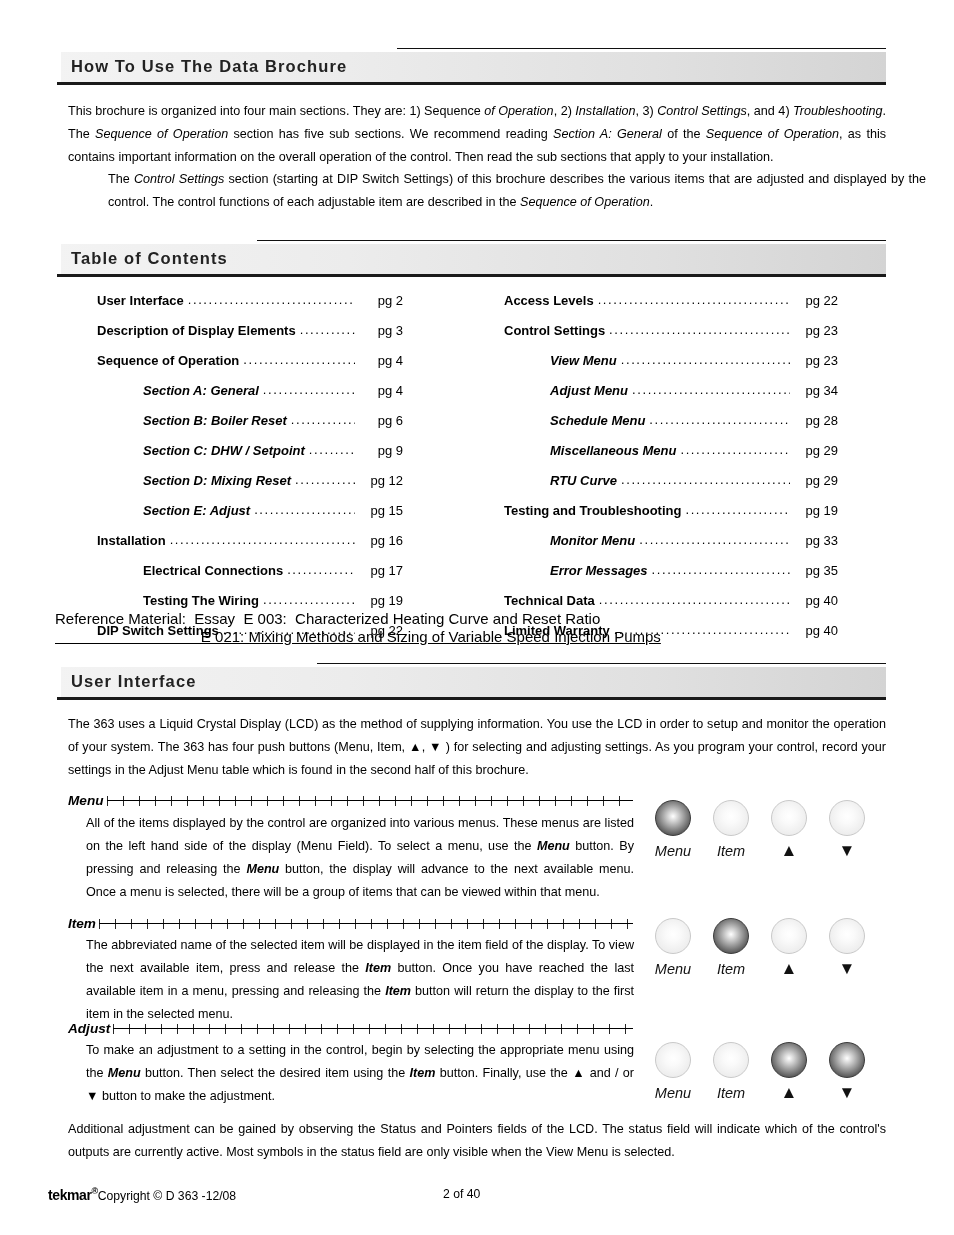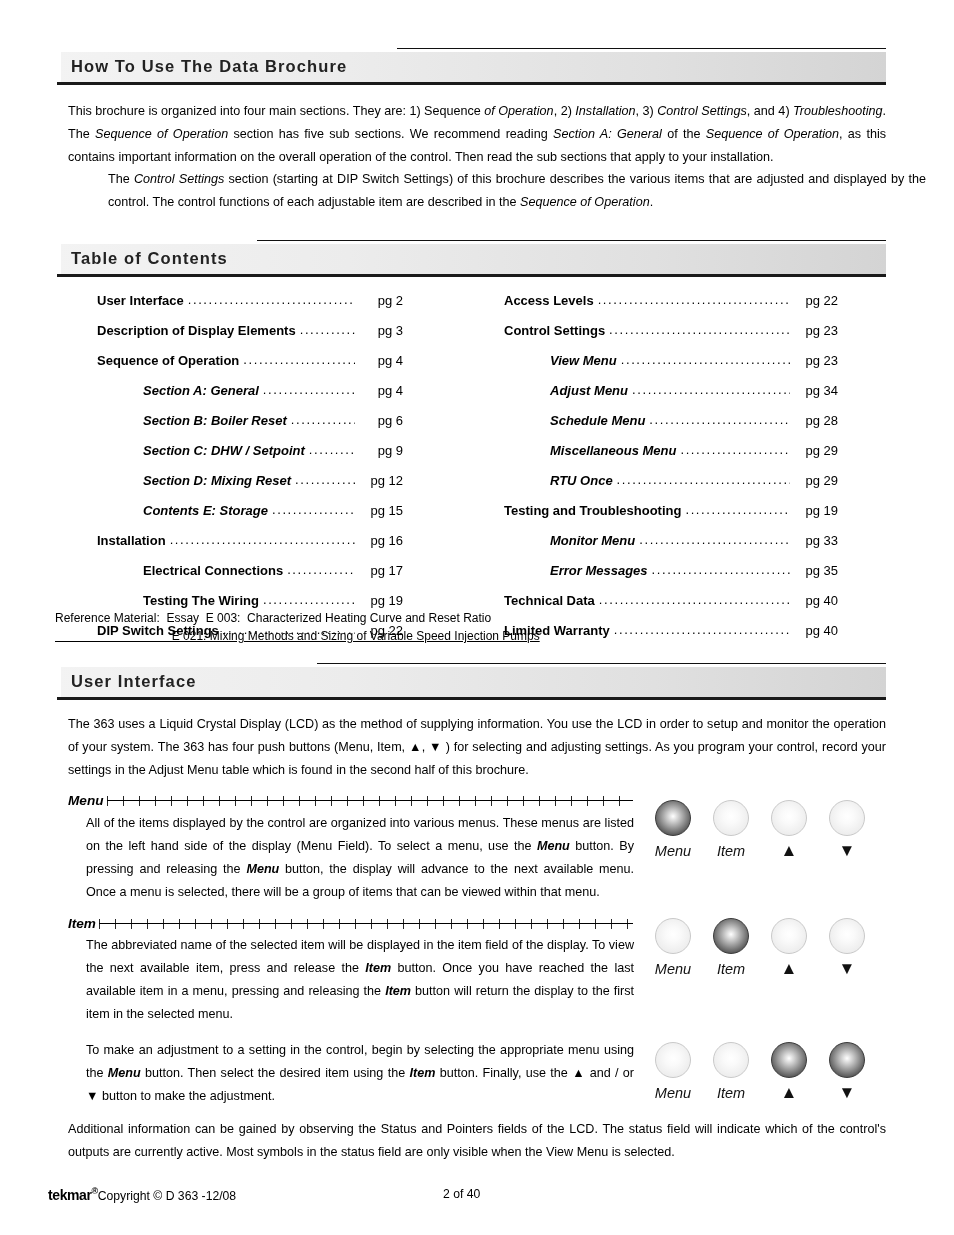--- a/index.html
+++ b/index.html
@@ -109,21 +109,21 @@
   .toc-page {
     font-weight: normal;
     white-space: nowrap;
     padding-left: 4px;
     text-align: right;
     min-width: 44px;
   }
 
   .refmat {
     position: absolute;
-    font-size: 12px;
+    font-size: 15px;
     line-height: 17px;
     white-space: pre;
   }
 
   
   .subsec-head {
     position: absolute;
     display: flex;
     align-items: center;
     width: 565px;
@@ -274,21 +274,21 @@
         <span class="toc-label sub">Section C: DHW /  Setpoint</span>
         <span class="toc-leader">.......................................................................................................................</span>
         <span class="toc-page">pg 9</span>
       </div>
       <div class="toc-row lvl2">
         <span class="toc-label sub">Section D: Mixing Reset</span>
         <span class="toc-leader">.......................................................................................................................</span>
         <span class="toc-page">pg 12</span>
       </div>
       <div class="toc-row lvl2">
-        <span class="toc-label sub">Contents E: Storage</span>
+        <span class="toc-label sub">Section E: Adjust</span>
         <span class="toc-leader">.......................................................................................................................</span>
         <span class="toc-page">pg 15</span>
       </div>
       <div class="toc-row lvl1">
         <span class="toc-label">Installation</span>
         <span class="toc-leader">.......................................................................................................................</span>
         <span class="toc-page">pg 16</span>
       </div>
       <div class="toc-row lvl2">
         <span class="toc-label">Electrical Connections</span>
@@ -332,21 +332,21 @@
         <span class="toc-label sub">Schedule Menu</span>
         <span class="toc-leader">.......................................................................................................................</span>
         <span class="toc-page">pg 28</span>
       </div>
       <div class="toc-row lvl2">
         <span class="toc-label sub">Miscellaneous Menu</span>
         <span class="toc-leader">.......................................................................................................................</span>
         <span class="toc-page">pg 29</span>
       </div>
       <div class="toc-row lvl2">
-        <span class="toc-label sub">RTU Once</span>
+        <span class="toc-label sub">RTU Curve</span>
         <span class="toc-leader">.......................................................................................................................</span>
         <span class="toc-page">pg 29</span>
       </div>
       <div class="toc-row lvl1">
         <span class="toc-label">Testing and Troubleshooting</span>
         <span class="toc-leader">.......................................................................................................................</span>
         <span class="toc-page">pg 19</span>
       </div>
       <div class="toc-row lvl2">
         <span class="toc-label sub">Monitor Menu</span>
@@ -428,40 +428,46 @@
       <div class="btn-wrap">
         <div class="btn-circle"></div>
         <div class="btn-label glyph">▲</div>
       </div>
       <div class="btn-wrap">
         <div class="btn-circle"></div>
         <div class="btn-label glyph">▼</div>
       </div>
     </div>
 
+  <div class="subsec-head" style="left:68px; top:1021px;">
+    <span class="name">Adjust</span>
+    <span class="rule">
+        <span class="ticks"></span>
+      </span>
+  </div>
   <div class="para" style="left:86px; top:1039px; width:548px;">To make an adjustment to a setting in the control, begin by selecting the appropriate menu using the <b><i>Menu</i></b> button. Then select the desired item using the <b><i>Item</i></b> button. Finally, use the ▲ and / or ▼ button to make the adjustment.</div>
   <div class="btn-cluster" id="cluster-2" style="left:644px; top:1042px;">
       <div class="btn-wrap">
         <div class="btn-circle"></div>
         <div class="btn-label">Menu</div>
       </div>
       <div class="btn-wrap">
         <div class="btn-circle"></div>
         <div class="btn-label">Item</div>
       </div>
       <div class="btn-wrap">
         <div class="btn-circle on"></div>
         <div class="btn-label glyph">▲</div>
       </div>
       <div class="btn-wrap">
         <div class="btn-circle on"></div>
         <div class="btn-label glyph">▼</div>
       </div>
     </div>
 
-  <div class="para" style="left:68px; top:1118px; width:818px;">Additional information can be gained by observing the Status and Pointers fields of the LCD. The status field will indicate which of the control's outputs are currently active. Most symbols in the status field are only visible when the View Menu is selected.</div>
+  <div class="para" style="left:68px; top:1118px; width:818px;">Additional adjustment can be gained by observing the Status and Pointers fields of the LCD. The status field will indicate which of the control's outputs are currently active. Most symbols in the status field are only visible when the View Menu is selected.</div>
 
   <div class="footer">
     <span class="brand"><span>tekmar</span><sup>®</sup></span><span class="copy">Copyright © D 363 -12/08</span>
     <span class="pageno">2 of 40</span>
   </div>
 
 </div>
 
 </body></html>

